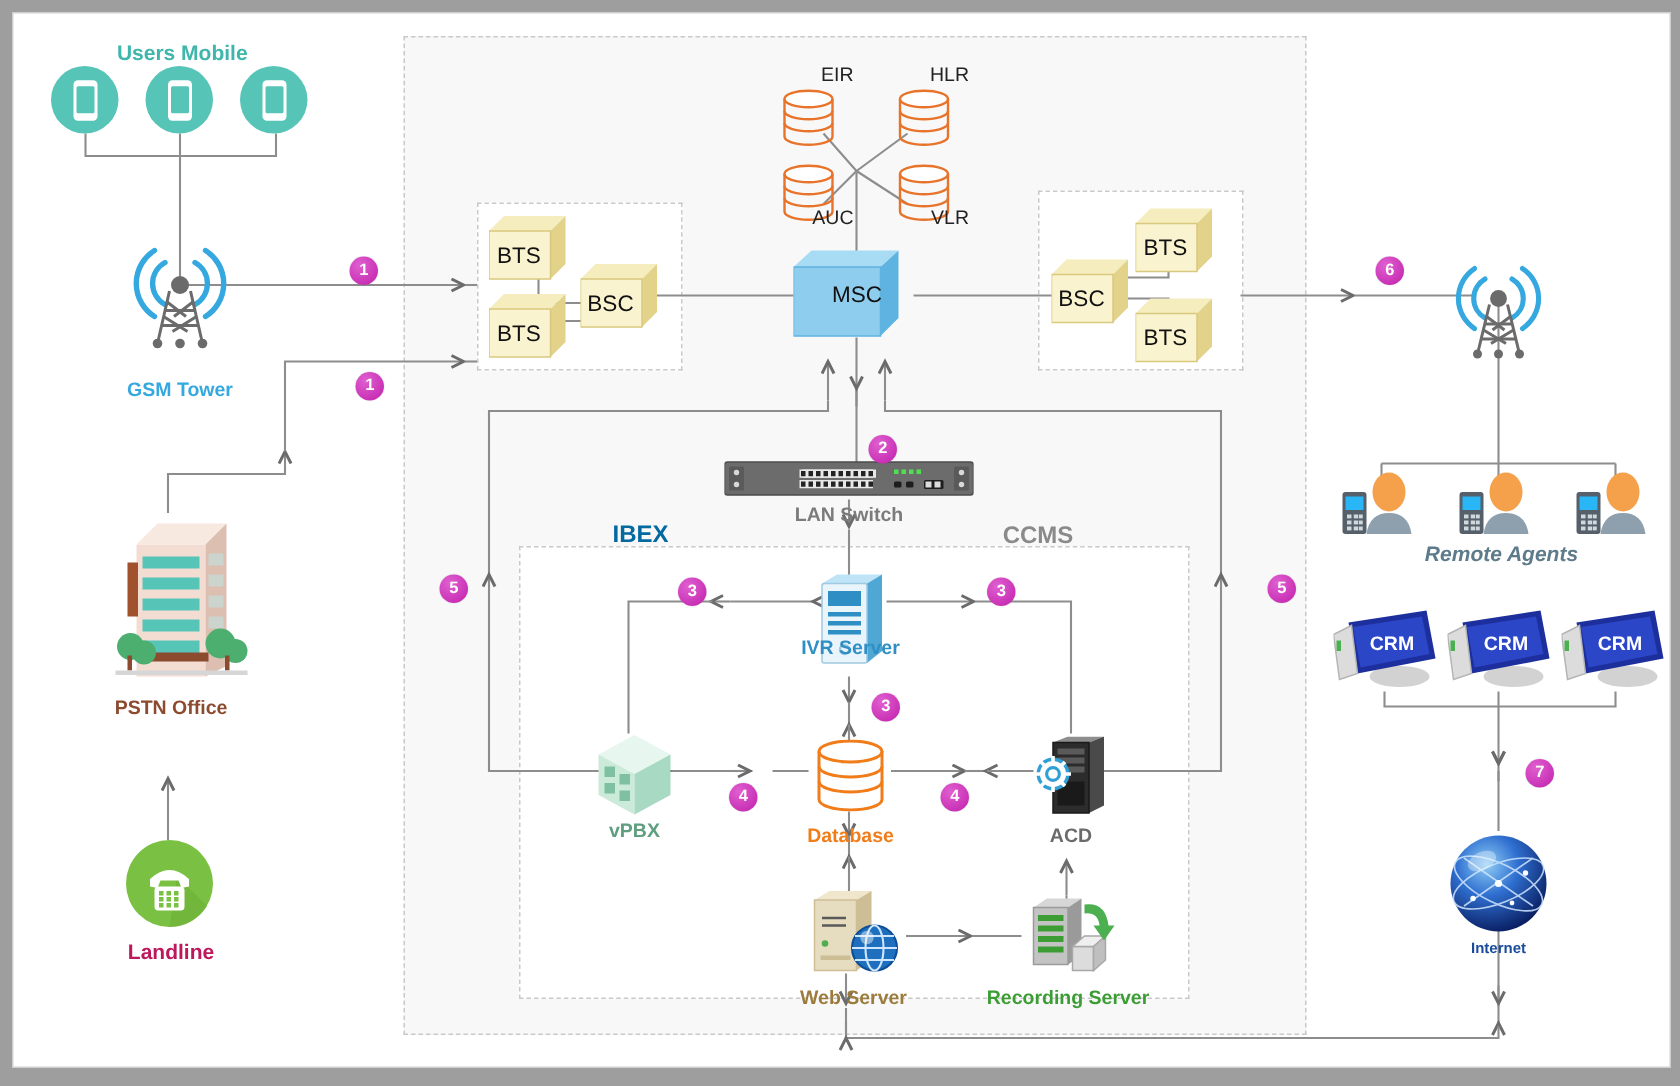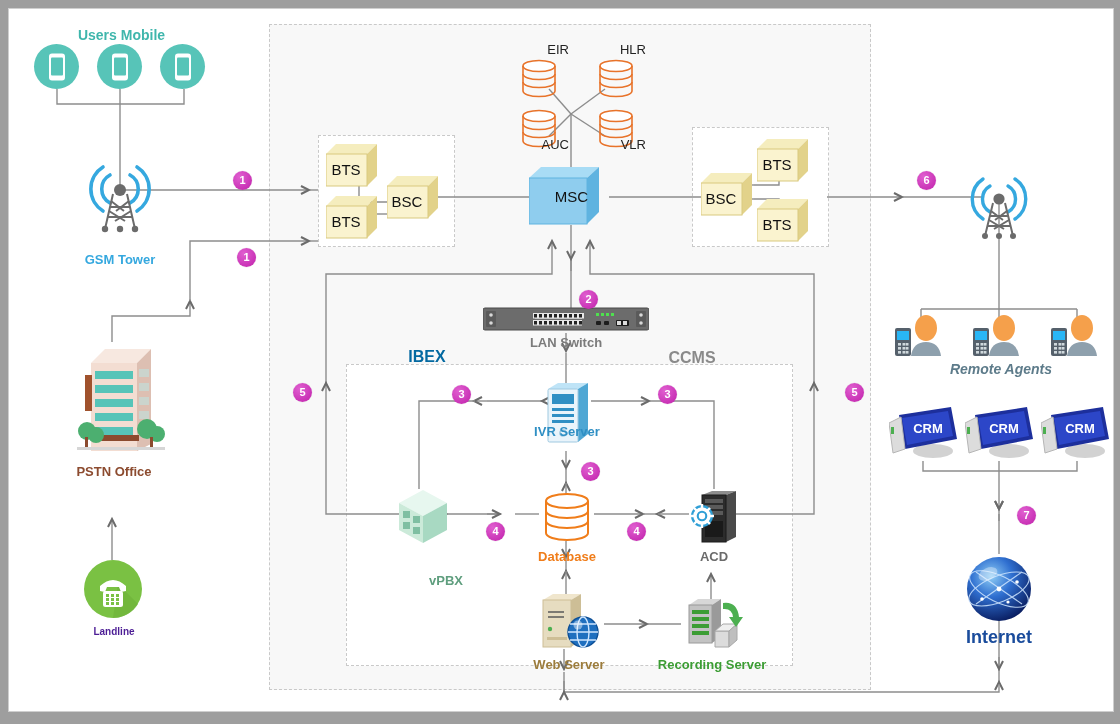--- a/index.html
+++ b/index.html
@@ -231,21 +231,21 @@
             <rect x="32" y="34" width="3" height="3"></rect>
           <rect x="22" y="38" width="3" height="3"></rect>
             <rect x="27" y="38" width="3" height="3"></rect>
             <rect x="32" y="38" width="3" height="3"></rect>
           <rect x="22" y="42" width="3" height="3"></rect>
             <rect x="27" y="42" width="3" height="3"></rect>
             <rect x="32" y="42" width="3" height="3"></rect>
         </g>
       </svg>
     </div>
-    <div class="lbl" style="left:50px;top:617px;width:110px;color:#4c1d95;font-size:10px;">Landline</div>
+    <div class="lbl" style="left:50px;top:617px;width:110px;color:#be185d;font-size:14px;">Landline</div>
 
     <div class="cube" style="left:317px;top:133px;">
       <svg width="52" height="46" viewBox="0 0 52 46">
         <polygon points="0,12 10,2 51,2 41,12" fill="#f5edbe"></polygon>
         <polygon points="41,12 51,2 51,34 41,44" fill="#e2d28a"></polygon>
         <rect x="0" y="12" width="41" height="32" fill="#faf3cf" stroke="#d9c97f" stroke-width="1"></rect>
         <text x="20" y="33" font-family="Liberation Sans" font-size="15" fill="#111" text-anchor="middle">BTS</text>
       </svg>
     </div>
     <div class="cube" style="left:317px;top:185px;">
@@ -427,21 +427,21 @@
         <polygon points="2,14 26,27 26,54 2,41" fill="#cbead9"></polygon>
         <polygon points="50,14 26,27 26,54 50,41" fill="#a8d9c2"></polygon>
         <g fill="#7fbfa2">
           <rect x="6" y="22" width="7" height="7"></rect>
             <rect x="16" y="27" width="7" height="7"></rect>
           <rect x="6" y="33" width="7" height="7"></rect>
             <rect x="16" y="38" width="7" height="7"></rect>
         </g>
       </svg>
     </div>
-    <div class="lbl" style="left:374px;top:564px;width:80px;color:#5f9e7e;font-size:13px;text-align:right;">vPBX</div>
+    <div class="lbl" style="left:374px;top:537px;width:80px;color:#5f9e7e;font-size:13px;">vPBX</div>
 
     <div class="abs" style="left:534px;top:484px;">
       <svg width="48" height="48" viewBox="0 0 48 48">
         <g fill="none" stroke="#f07d1a" stroke-width="2">
           <ellipse cx="24" cy="8" rx="21" ry="7" fill="#fff"></ellipse>
           <path d="M3,8 L3,40 A21,7 0 0 0 45,40 L45,8"></path>
           <path d="M3,18 A21,7 0 0 0 45,18"></path>
           <path d="M3,28 A21,7 0 0 0 45,28"></path>
         </g>
       </svg>
@@ -642,21 +642,21 @@
         </g>
         <g fill="#ffffff">
           <circle cx="35" cy="35" r="2.4"></circle>
             <circle cx="18" cy="45" r="1.8"></circle>
           <circle cx="53" cy="28" r="1.8"></circle>
             <circle cx="44" cy="48" r="1.6"></circle>
         </g>
         <ellipse cx="24" cy="20" rx="10" ry="6" fill="#ffffff" opacity=".35" transform="rotate(-25 24 20)"></ellipse>
       </svg>
     </div>
-    <div class="lbl" style="left:940px;top:618px;width:100px;color:#1a4c9c;font-size:18px;">Internet</div>
+    <div class="lbl" style="left:940px;top:618px;width:100px;color:#1a4c9c;font-size:10px;">Internet</div>
 
     <div class="badge" style="left:224px;top:162px;">1</div>
     <div class="badge" style="left:228px;top:239px;">1</div>
     <div class="badge" style="left:570px;top:281px;">2</div>
     <div class="badge" style="left:443px;top:376px;">3</div>
     <div class="badge" style="left:649px;top:376px;">3</div>
     <div class="badge" style="left:572px;top:453px;">3</div>
     <div class="badge" style="left:477px;top:513px;">4</div>
     <div class="badge" style="left:618px;top:513px;">4</div>
     <div class="badge" style="left:284px;top:374px;">5</div>

